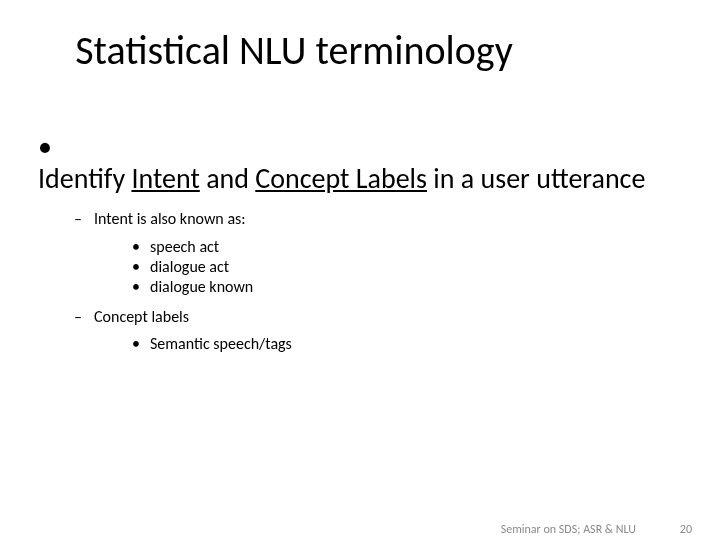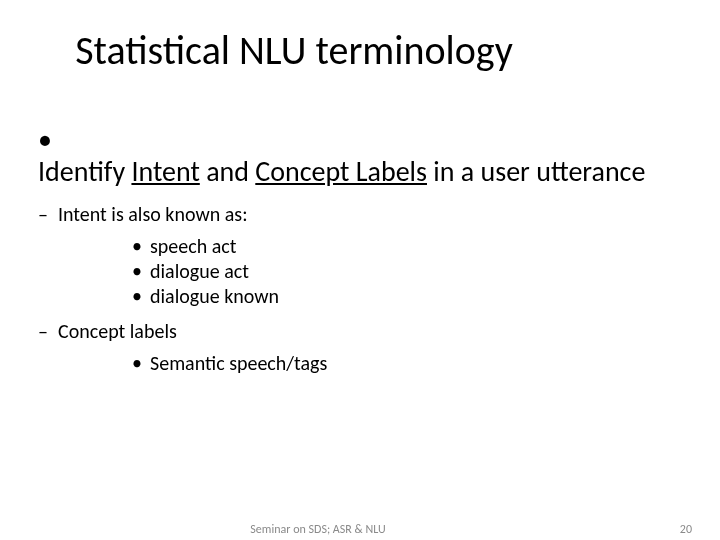--- a/index.html
+++ b/index.html
@@ -24,21 +24,21 @@
     top: 26px;
     left: 0;
     width: 588px;
     text-align: center;
     font-size: 40px;
     font-weight: 400;
     letter-spacing: 0px;
   }
   .body {
     position: absolute;
-    top: 124px;
+    top: 131px;
     left: 38px;
     right: 40px;
   }
   .l1 {
     font-size: 28px;
     line-height: 1.15;
     margin-bottom: 14px;
   }
   .l1 .bullet {
     display: inline-block;
@@ -47,31 +47,32 @@
   }
   .l1 .text {
     display: inline-block;
     width: calc(100% - 26px);
     vertical-align: top;
   }
   .underline {
     text-decoration: underline;
   }
   .l2 {
-    font-size: 20px;
+    font-size: 16px;
+    margin-left: 36px;
     line-height: 1.2;
     margin-bottom: 8px;
     margin-top: 6px;
   }
   .l2 .dash {
     display: inline-block;
     width: 20px;
   }
   .l3 {
-    font-size: 20px;
+    font-size: 16px;
     margin-left: 94px;
     line-height: 1.25;
   }
   .l3 .dot {
     display: inline-block;
     width: 18px;
   }
   .l3-block {
     margin-bottom: 10px;
     margin-top: 2px;
@@ -81,21 +82,21 @@
     bottom: 18px;
     left: 0;
     width: 720px;
     font-size: 12px;
     color: #8a8a8a;
   }
   .footer-center {
     position: absolute;
     left: 0;
     width: 636px;
-    text-align: center;
+    text-align: right;
   }
   .footer-right {
     position: absolute;
     right: 28px;
   }
 </style>
 </head>
 <body>
 
 <div class="slide">

